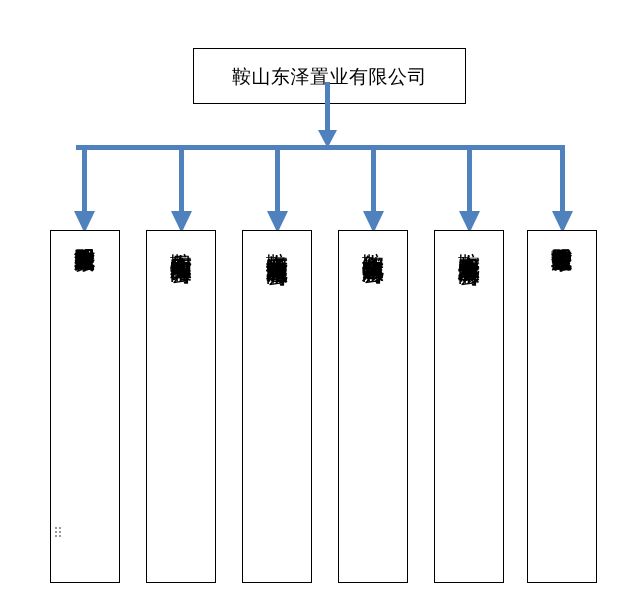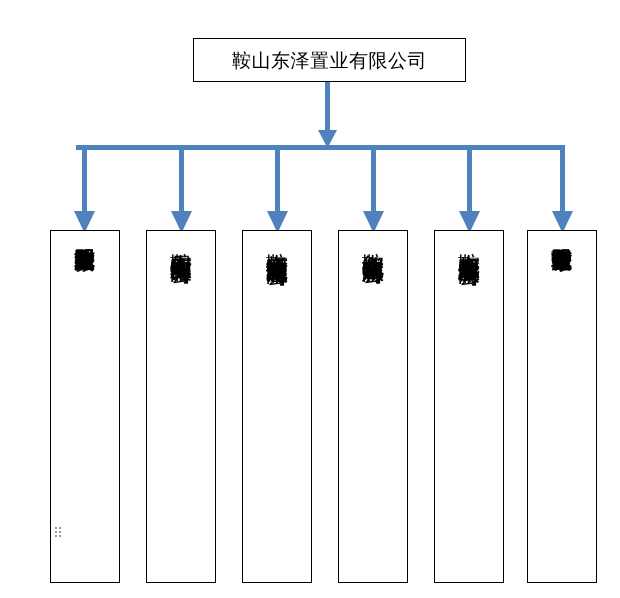--- a/index.html
+++ b/index.html
@@ -15,23 +15,23 @@
     width: 620px;
     height: 598px;
     background: #ffffff;
     overflow: hidden;
   }
 
   
   .root-node {
     position: absolute;
     left: 193px;
-    top: 38px;
+    top: 48px;
     width: 273px;
-    height: 44px;
+    height: 56px;
     border: 1px solid #000000;
     background: #ffffff;
     box-sizing: border-box;
     display: flex;
     align-items: center;
     justify-content: center;
   }
   .root-label {
     font-size: 19px;
     line-height: 1;

